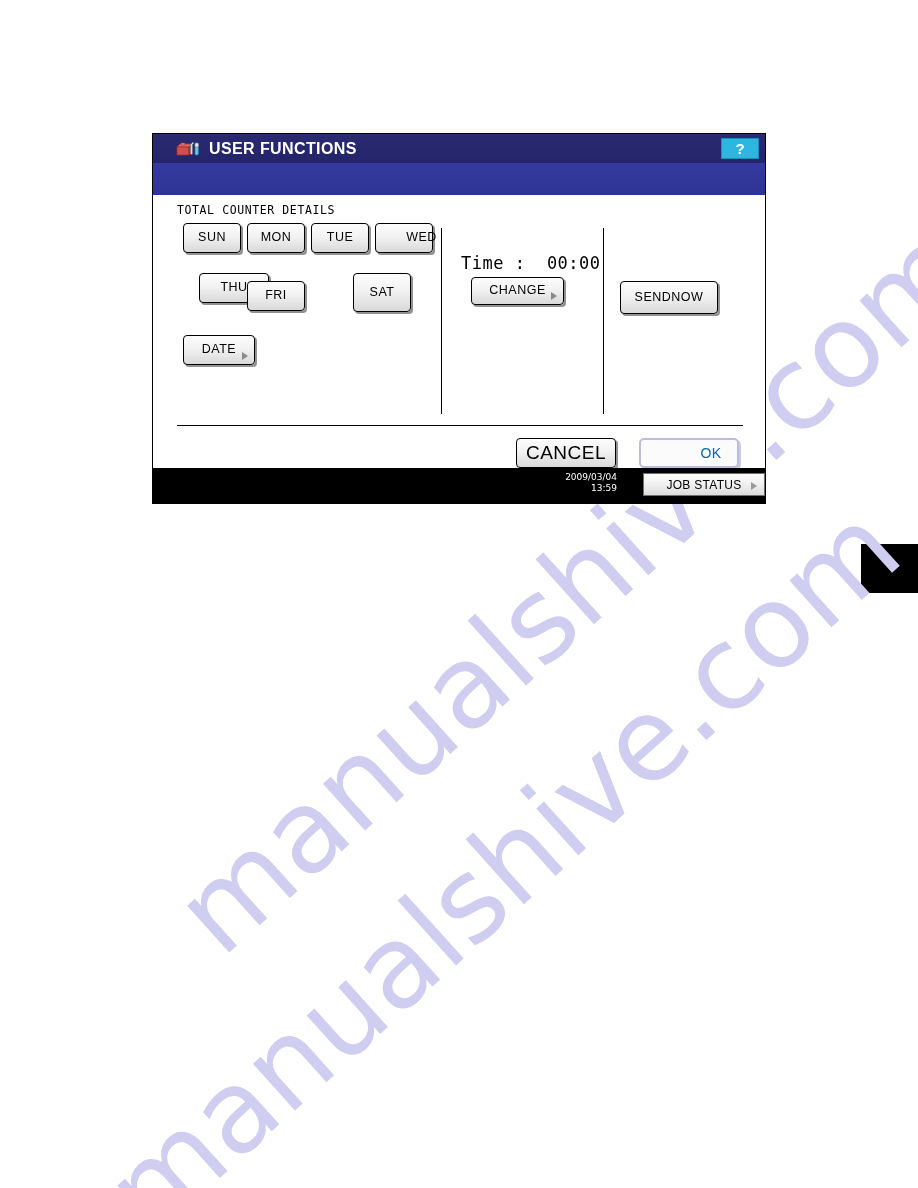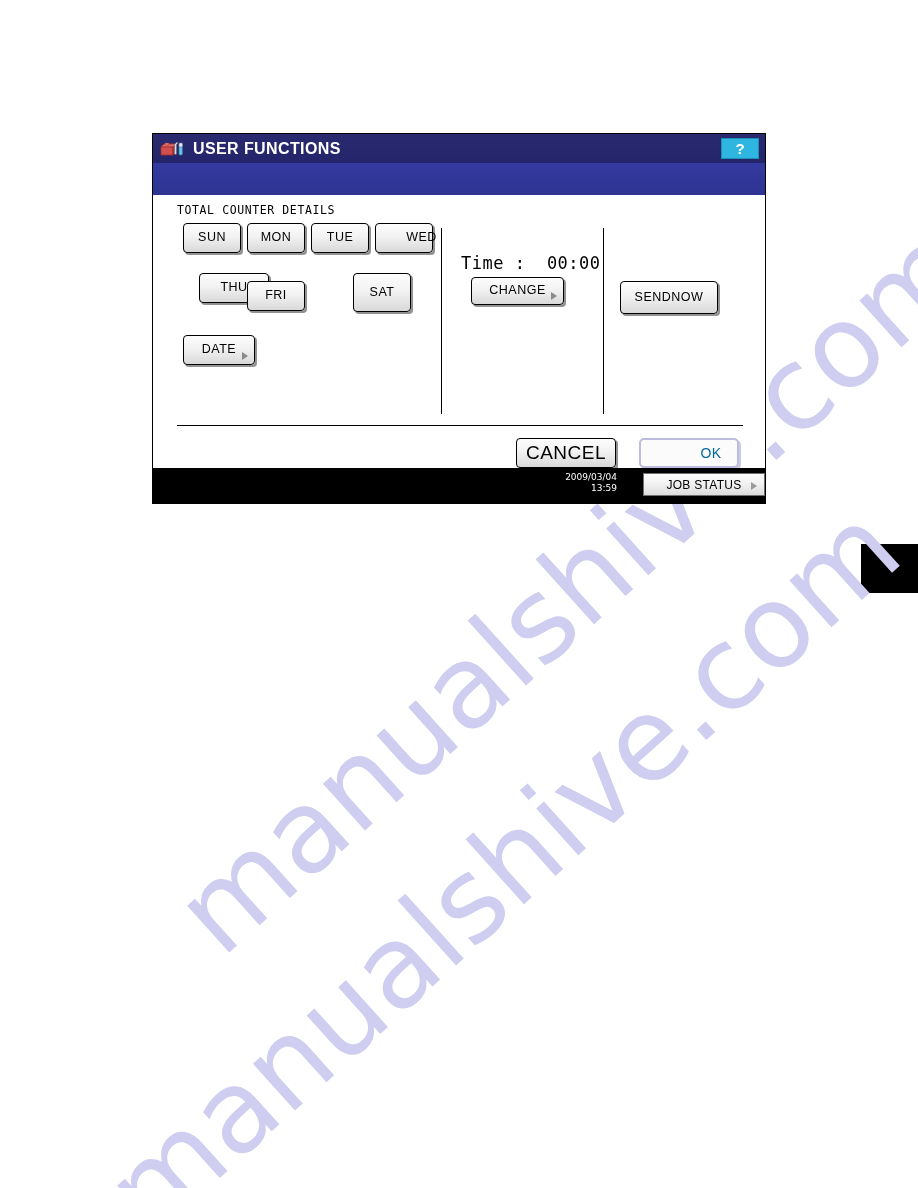--- a/index.html
+++ b/index.html
@@ -73,21 +73,21 @@
   }
 
   
   #titlebar {
     position: relative;
     height: 29px;
     background: #2c2c74;
     background: linear-gradient(to bottom, #2a2a70 0%, #24246a 100%);
     display: flex;
     align-items: center;
-    padding: 0 6px;
+    padding: 0 22px;
     box-sizing: border-box;
   }
   #title-text {
     color: #ffffff;
     font-size: 16px;
     font-weight: bold;
     letter-spacing: 0.4px;
     margin-left: 8px;
     font-family: "Liberation Sans", sans-serif;
   }

